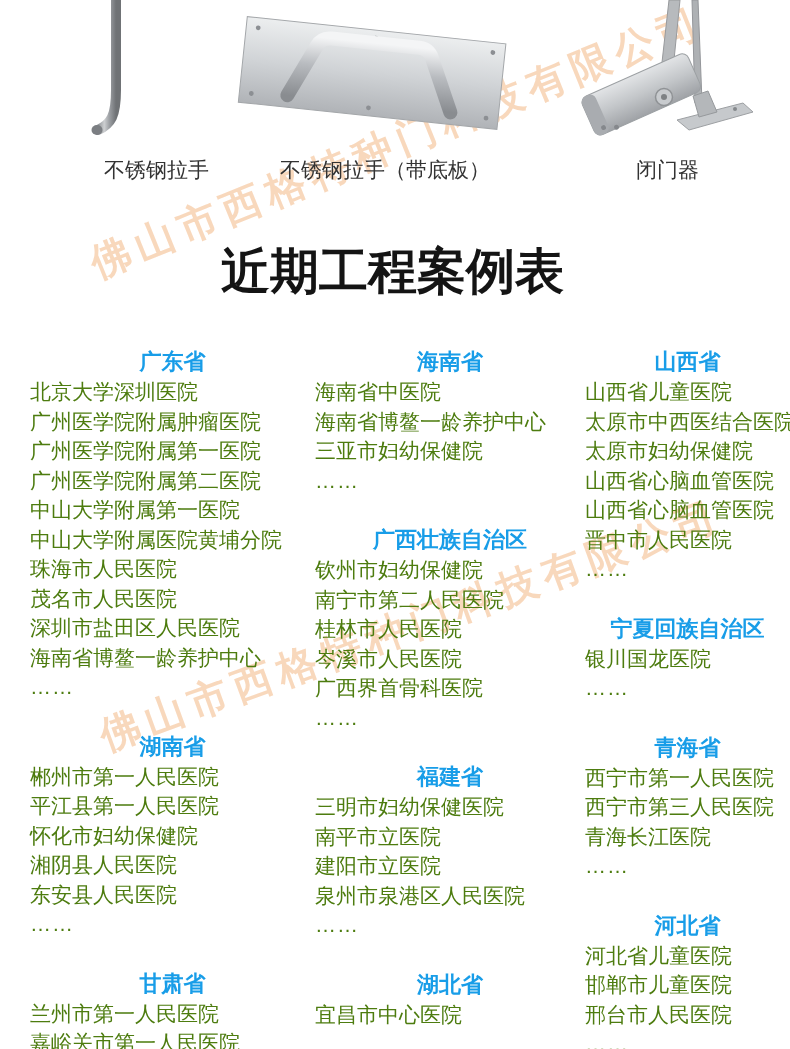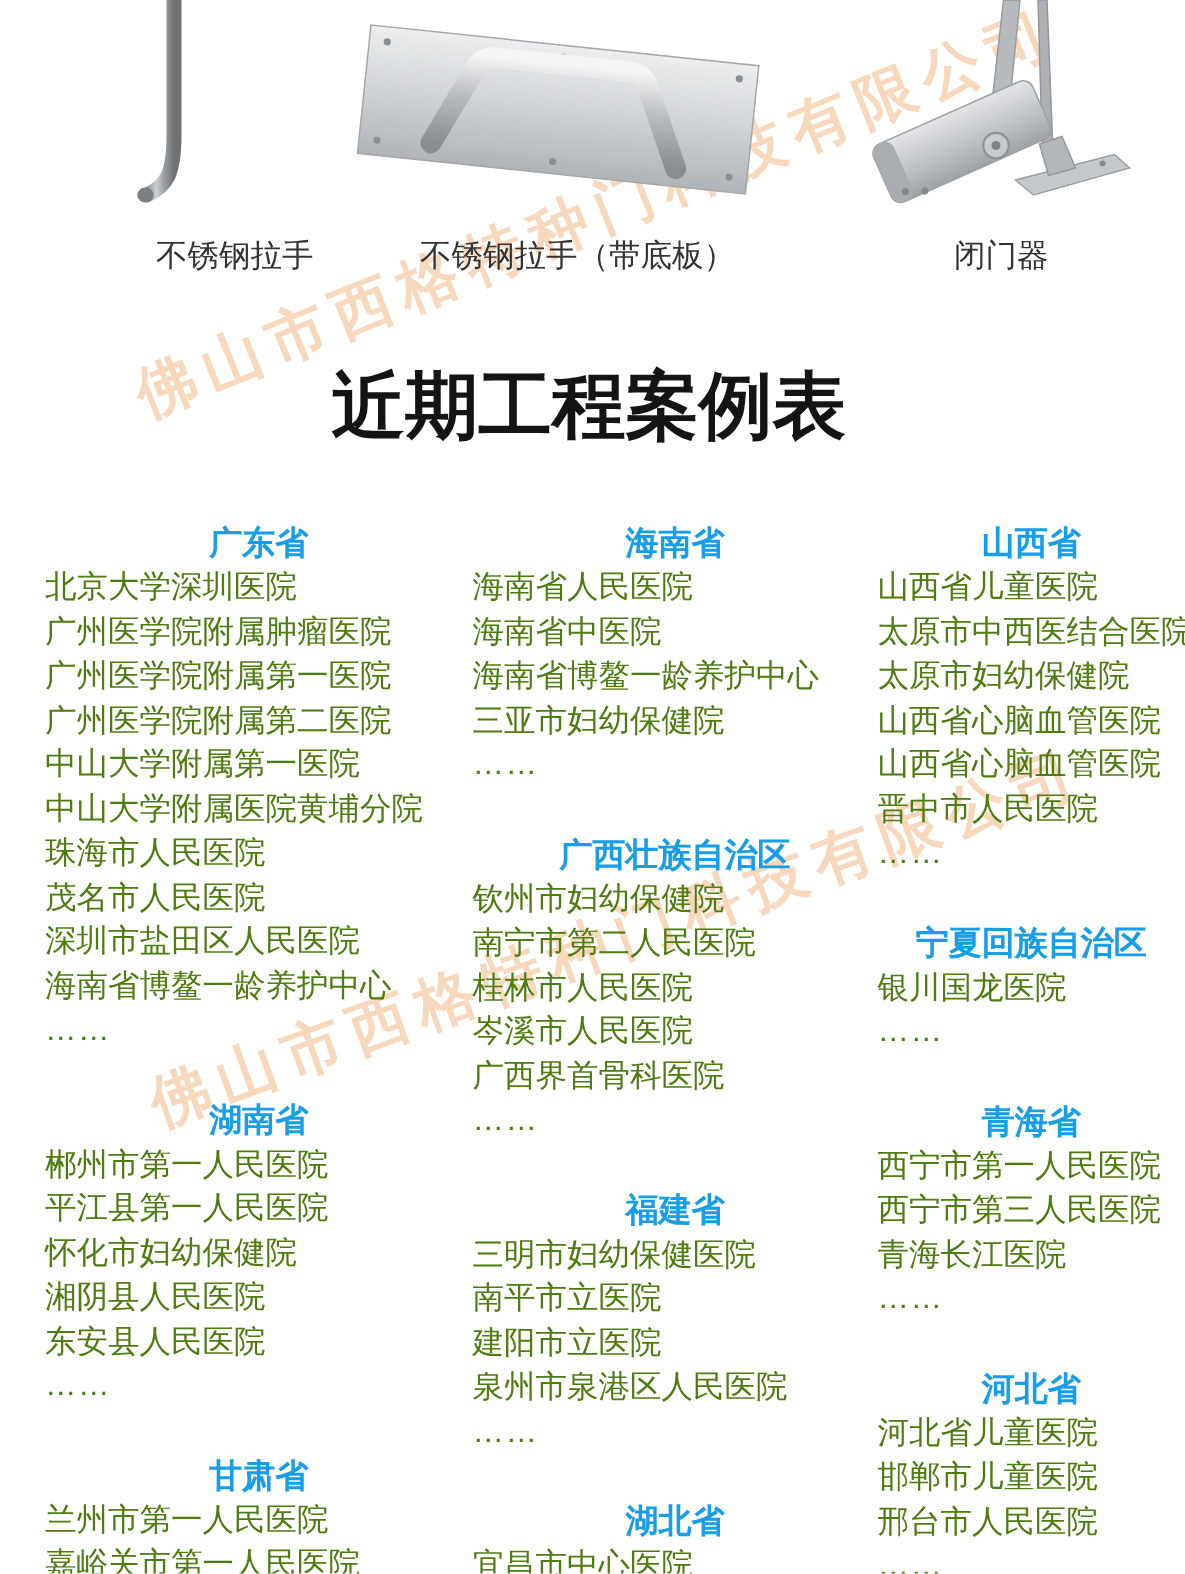--- a/index.html
+++ b/index.html
@@ -181,21 +181,20 @@
           <ul>
             <li>兰州市第一人民医院</li>
             <li>嘉峪关市第一人民医院</li>
           </ul>
         </div>
       </div>
       <div class="col col2">
         <div class="section">
           <h3>海南省</h3>
           <ul>
-            <li>海南省人民医院</li>
             <li>海南省中医院</li>
             <li>海南省博鳌一龄养护中心</li>
             <li>三亚市妇幼保健院</li>
             <li class="more">……</li>
           </ul>
         </div>
         <div class="section">
           <h3>广西壮族自治区</h3>
           <ul>
             <li>钦州市妇幼保健院</li>

